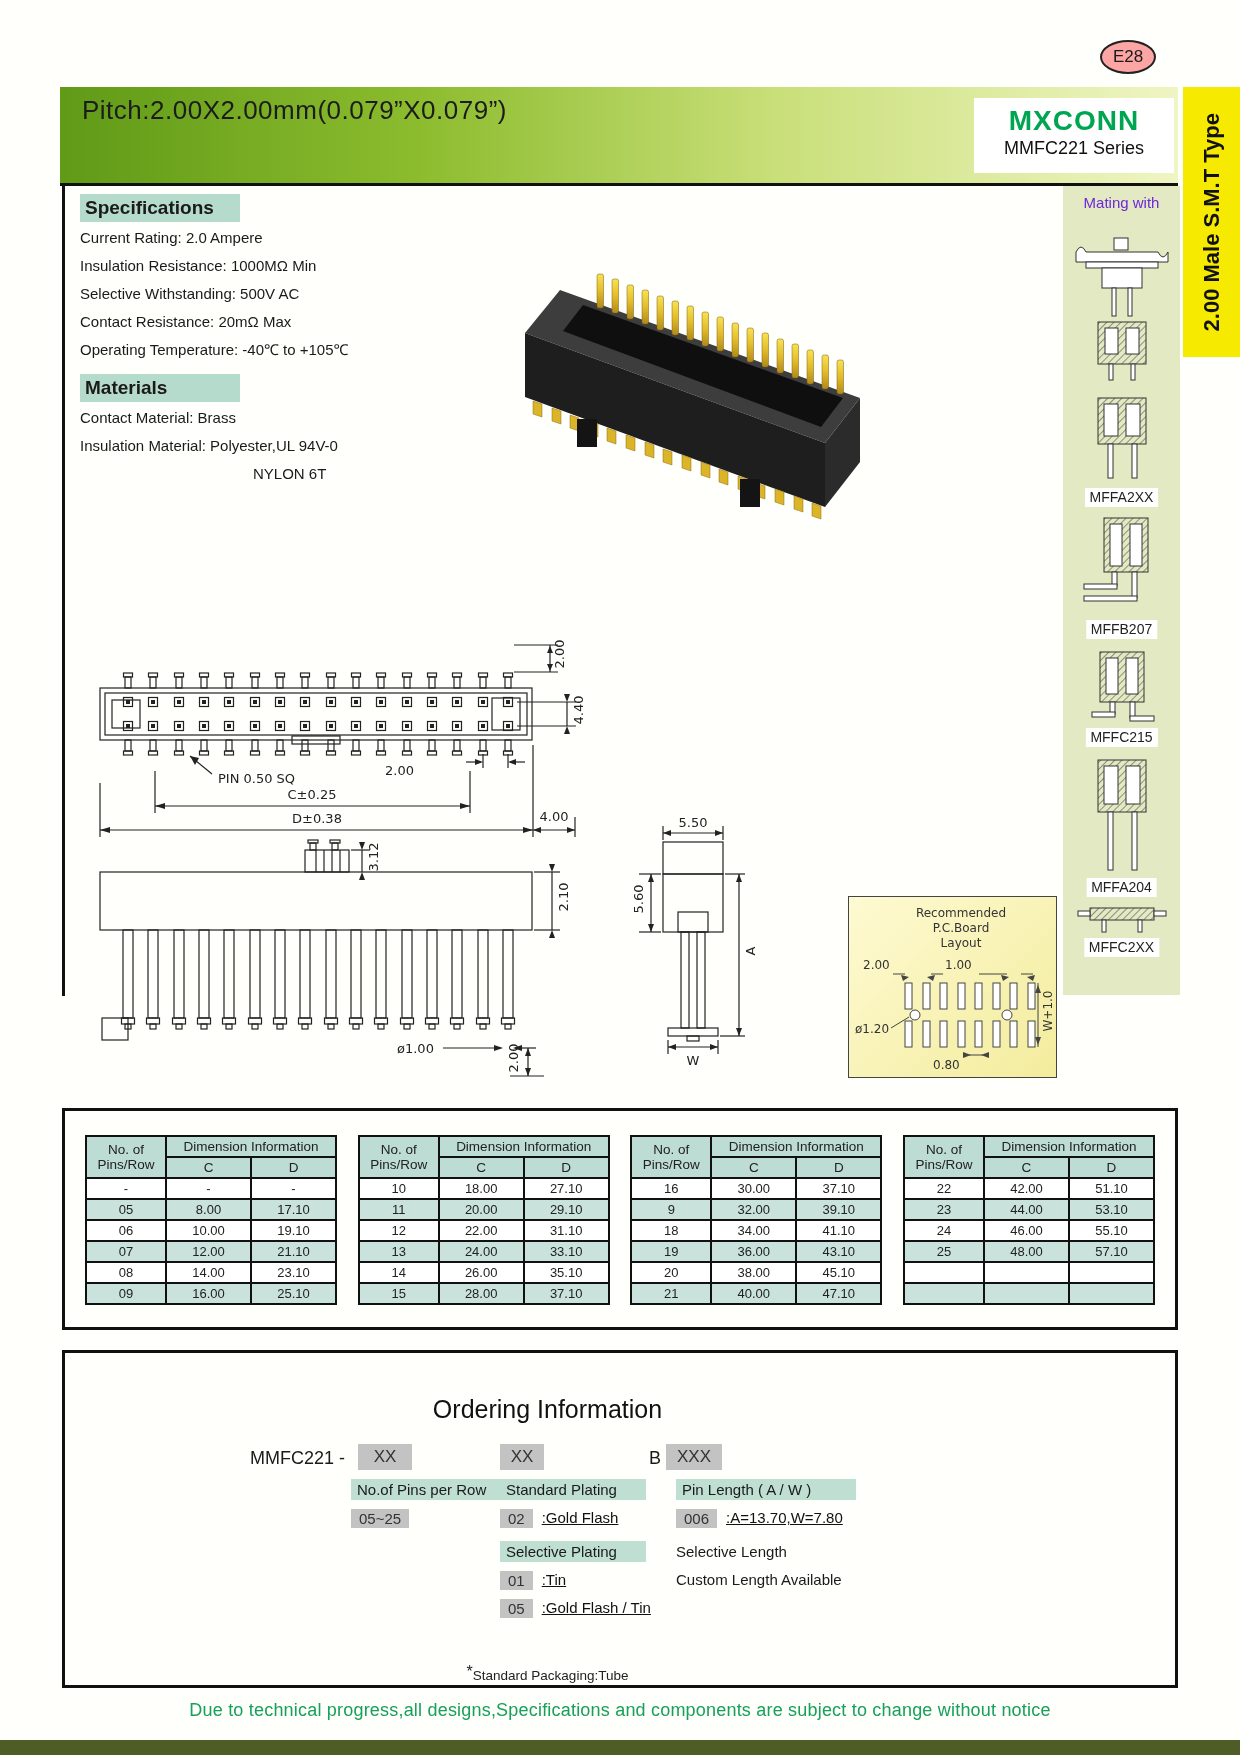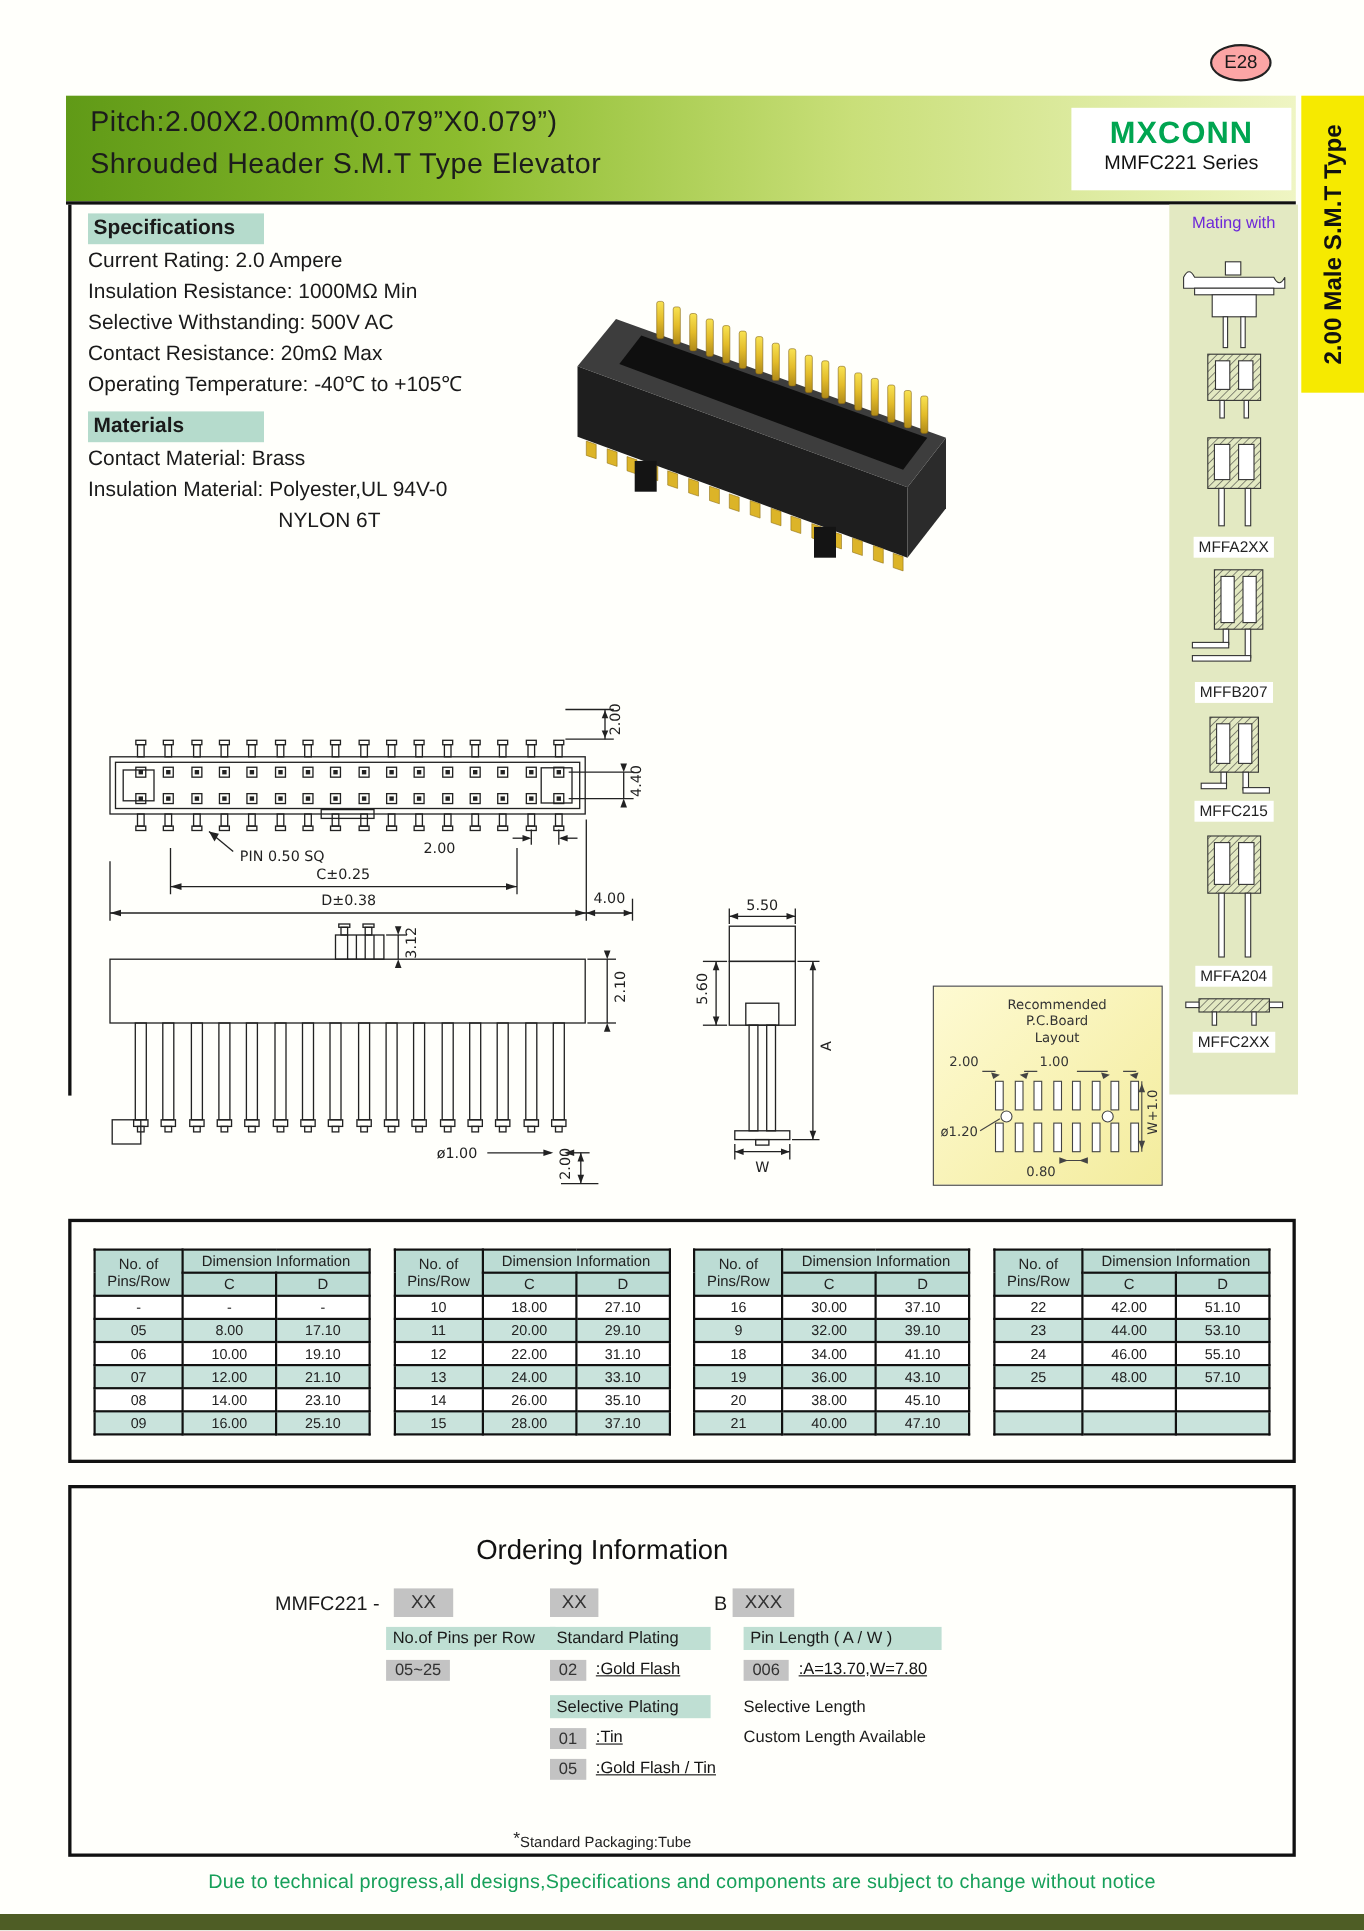--- a/index.html
+++ b/index.html
@@ -12,21 +12,21 @@
   .brandbox{position:absolute;right:4px;top:11px;width:200px;height:75px;background:#fff;text-align:center}
   .brand{font-size:28px;font-weight:bold;color:#00a551;letter-spacing:1px;margin-top:7px}
   .series{font-size:18px;color:#111;margin-top:1px}
   .e28{left:1100px;top:40px;width:52px;height:30px;border:2px solid #222;border-radius:50%;text-align:center;line-height:30px;font-size:17px;background:#fca5a5}
   .ytab{left:1183px;top:87px;width:57px;height:270px;background:#f6ea00;display:flex;align-items:center;justify-content:center}
   .ytab span{writing-mode:vertical-rl;transform:rotate(180deg);font-size:22px;font-weight:bold;color:#111;white-space:nowrap}
   .vline{left:62px;top:186px;width:3px;height:810px;background:#111}
   
   .specs{left:80px;top:194px;width:440px}
   .sechead{display:inline-block;background:#b5dbcc;font-size:19px;font-weight:bold;padding:3px 10px 3px 5px;min-width:145px;margin:0 0 6px 0}
-  .specs p{font-size:19px;margin:0 0 8px 0;line-height:20px}
+  .specs p{font-size:15px;margin:0 0 8px 0;line-height:20px}
   .indent{padding-left:173px}
   
   .sidebar{left:1063px;top:186px;width:117px;height:809px;background:#e3e9c2}
   .mating-h{font-size:15px;text-align:center;padding-top:8px;color:#6d28d9}
   .icon-wrap{position:absolute;left:50%;transform:translateX(-50%)}
   .icon *{stroke:#333;stroke-width:1}
   .mlabel{position:absolute;left:50%;transform:translateX(-50%);background:#fff;padding:0 5px;font-size:14px;color:#222;white-space:nowrap;line-height:19px}
   
   .drawsvg .ln{stroke:#222;fill:none;stroke-width:1.2}
   .drawsvg text{fill:#222;stroke:none;font-family:"DejaVu Sans",sans-serif;font-size:13px}
@@ -60,21 +60,20 @@
 </style>
 </head>
 <body>
 
 <div id="page">
 
   <div class="abs e28">E28</div>
 
   <div class="abs hdr">
     <div class="t1">Pitch:2.00X2.00mm(0.079”X0.079”)</div>
-    <div class="t2">Shrouded Header S.M.T Type Elevator</div>
     <div class="brandbox">
       <div class="brand">MXCONN</div>
       <div class="series">MMFC221 Series</div>
     </div>
   </div>
 
   <div class="abs ytab">
     <span>2.00 Male S.M.T Type</span>
   </div>
 

